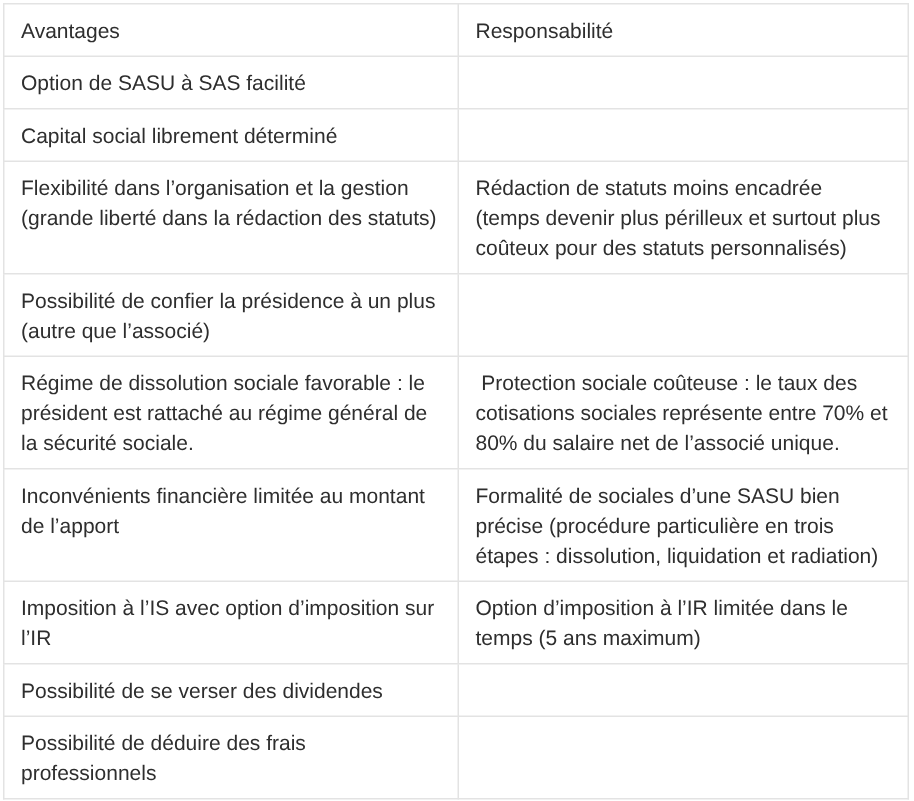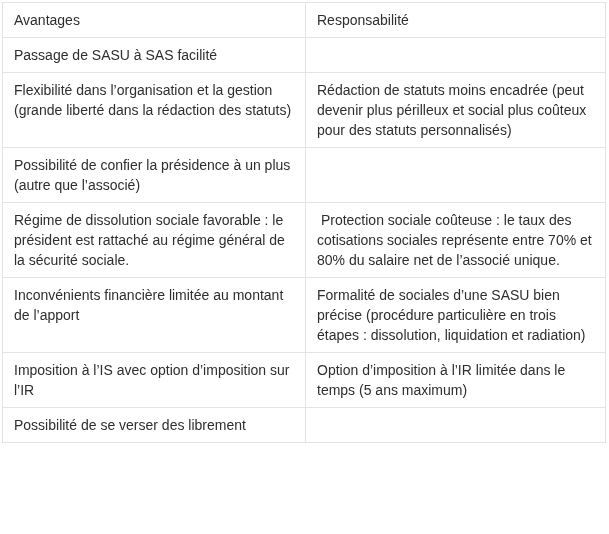--- a/index.html
+++ b/index.html
@@ -49,42 +49,50 @@
       <col class="col-right">
     </colgroup>
     <thead>
       <tr>
         <th>Avantages</th>
         <th>Responsabilité</th>
       </tr>
     </thead>
     <tbody>
       <tr>
-        <td>Passage de SASU à SAS facilité</td>
+        <td>Option de SASU à SAS facilité</td>
+        <td></td>
+      </tr>
+      <tr>
+        <td>Capital social librement déterminé</td>
         <td></td>
       </tr>
       <tr>
         <td>Flexibilité dans l’organisation et la gestion (grande liberté dans la rédaction des statuts)</td>
-        <td>Rédaction de statuts moins encadrée (peut devenir plus périlleux et social plus coûteux pour des statuts personnalisés)</td>
+        <td>Rédaction de statuts moins encadrée (temps devenir plus périlleux et surtout plus coûteux pour des statuts personnalisés)</td>
       </tr>
       <tr>
         <td>Possibilité de confier la présidence à un plus (autre que l’associé)</td>
         <td></td>
       </tr>
       <tr>
         <td>Régime de dissolution sociale favorable : le président est rattaché au régime général de la sécurité sociale.</td>
         <td> Protection sociale coûteuse : le taux des cotisations sociales représente entre 70% et 80% du salaire net de l’associé unique.</td>
       </tr>
       <tr>
         <td>Inconvénients financière limitée au montant de l’apport</td>
         <td>Formalité de sociales d’une SASU bien précise (procédure particulière en trois étapes : dissolution, liquidation et radiation)</td>
       </tr>
       <tr>
         <td>Imposition à l’IS avec option d’imposition sur l’IR</td>
         <td>Option d’imposition à l’IR limitée dans le temps (5 ans maximum)</td>
       </tr>
       <tr>
-        <td>Possibilité de se verser des librement</td>
+        <td>Possibilité de se verser des dividendes</td>
+        <td></td>
+      </tr>
+      <tr>
+        <td>Possibilité de déduire des frais professionnels</td>
         <td></td>
       </tr>
     </tbody>
   </table>
 </div>
 
 </body></html>

